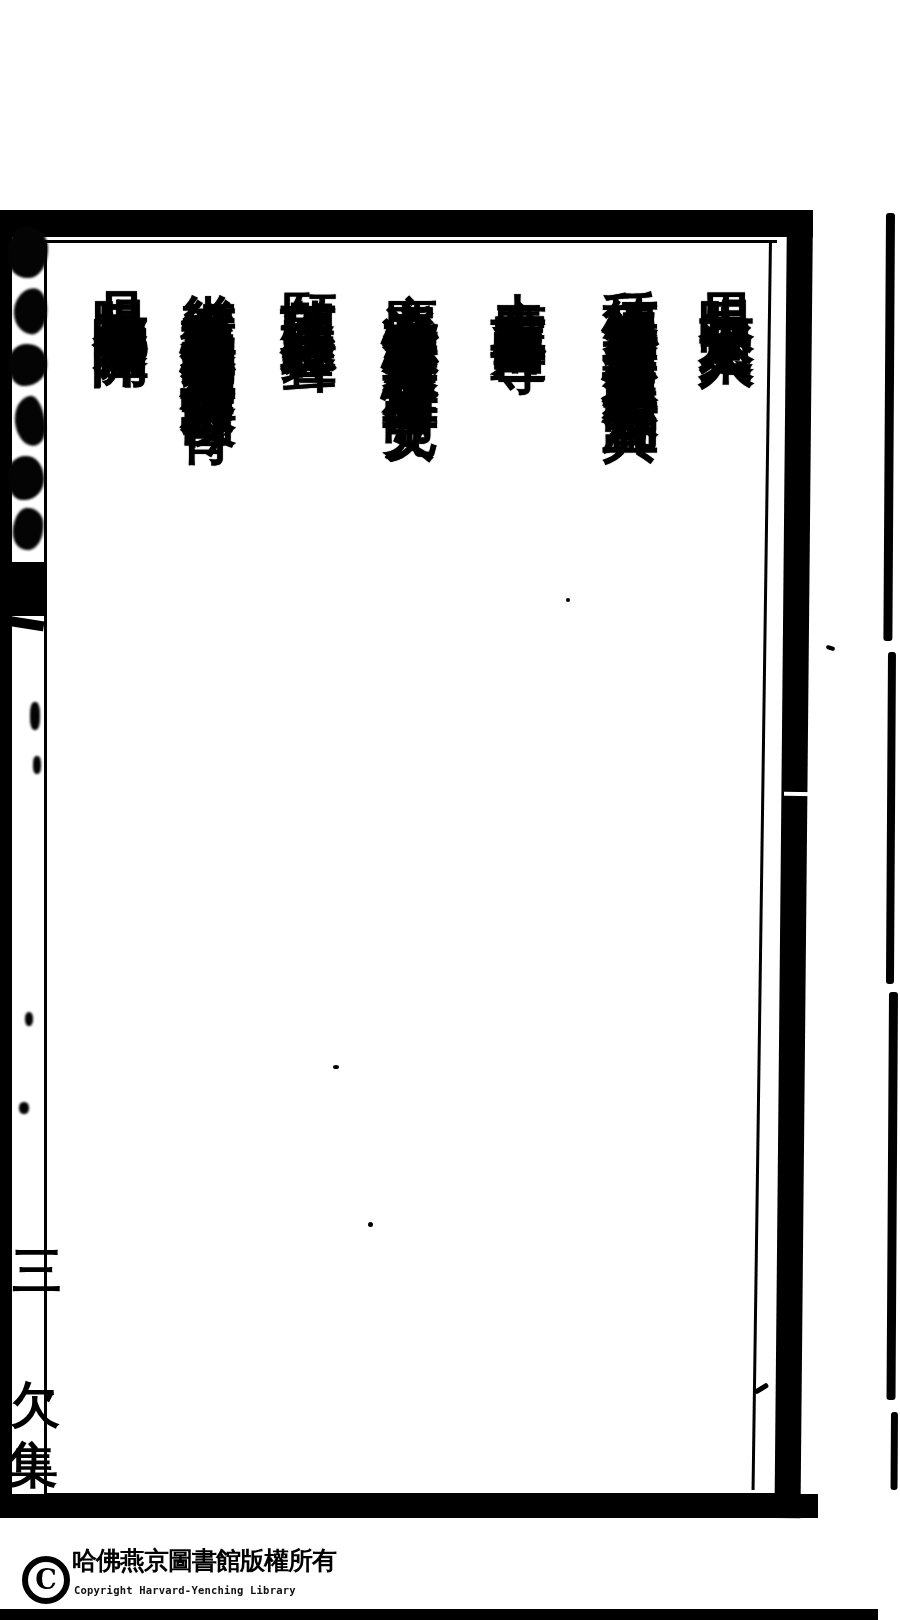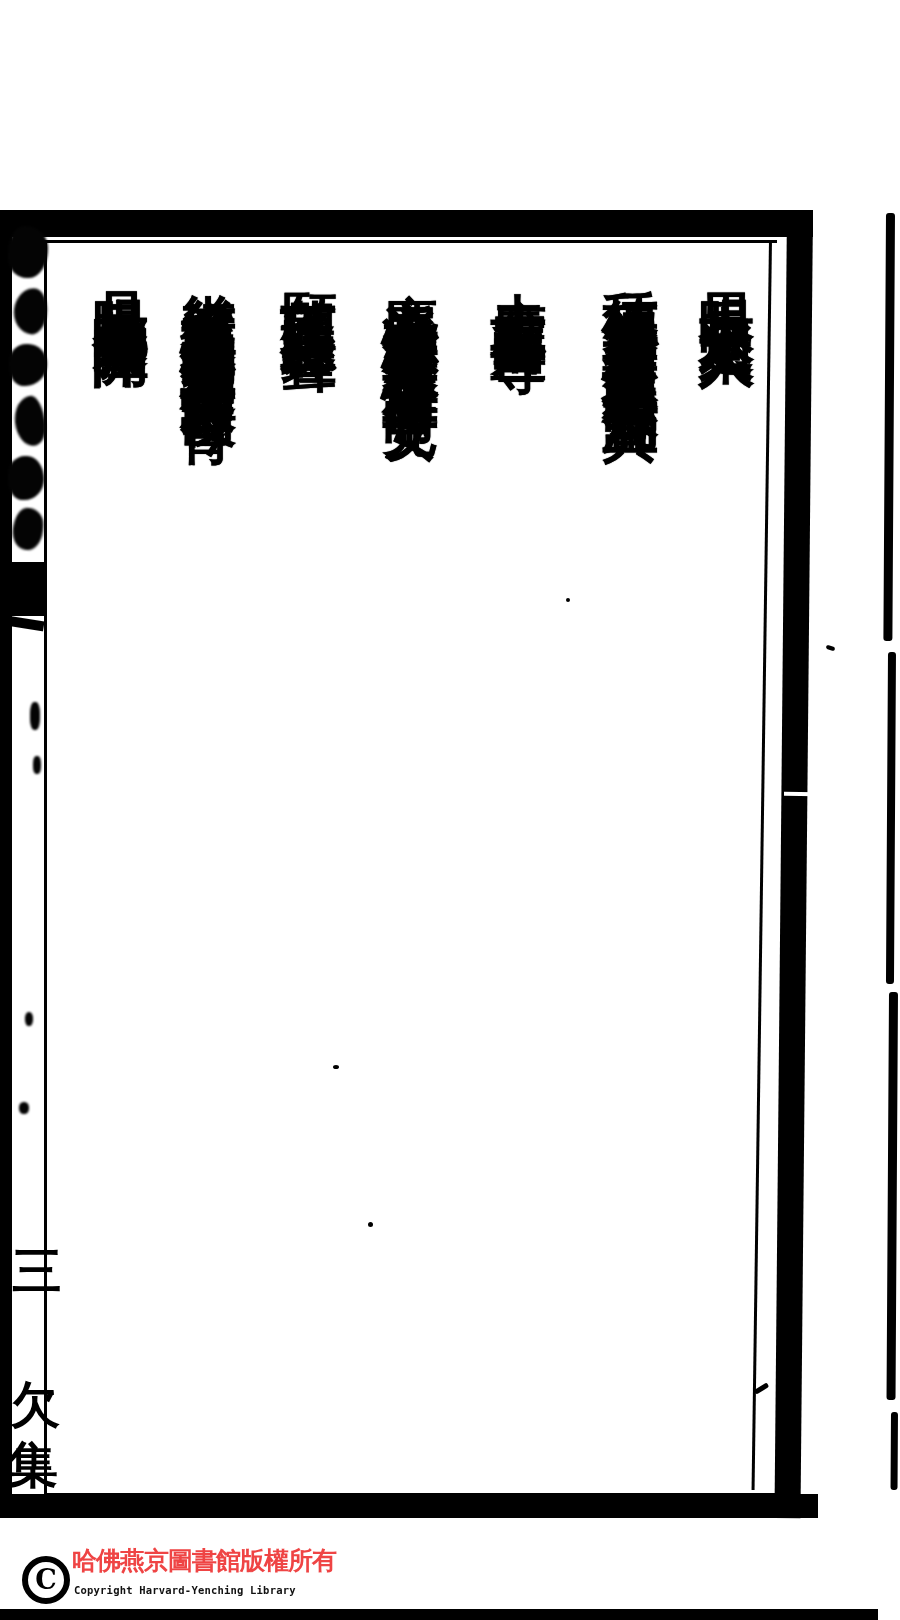--- a/index.html
+++ b/index.html
@@ -28,21 +28,21 @@
   .spine-char{position:absolute;font:700 50px/50px "DejaVu Serif",serif;color:#000;
               filter:blur(.4px);letter-spacing:0;}
   
   .col{position:absolute;top:248px;width:96px;writing-mode:vertical-rl;text-orientation:upright;
        font-family:"DejaVu Serif","Liberation Serif",serif;font-weight:700;font-size:56px;
        line-height:96px;letter-spacing:6px;color:#000;text-shadow:0 0 1px #000;}
   
   .stamp-circle{position:absolute;left:22px;top:1556px;width:36px;height:36px;border:6px solid #000;
                 border-radius:50%;text-align:center;font:700 27px/36px "DejaVu Serif",serif;color:#000;}
   .stamp-cn{position:absolute;left:72px;top:1546px;font:600 25px/30px "DejaVu Serif",serif;
-            letter-spacing:-1px;color:#ef4444;filter:blur(.3px);}
+            letter-spacing:-1px;color:#000000;filter:blur(.3px);}
   .stamp-en{position:absolute;left:74px;top:1583px;font:700 10.5px/14px "DejaVu Sans Mono","Liberation Mono",monospace;
             letter-spacing:.2px;color:#111;}
   .bottom-strip{position:absolute;left:0;top:1609px;width:878px;height:11px;background:#000;}
 </style>
 </head>
 <body>
 
 <div class="stage">
 
   <div class="bar" style="left:5px;top:210px;width:808px;height:27px;"></div>

